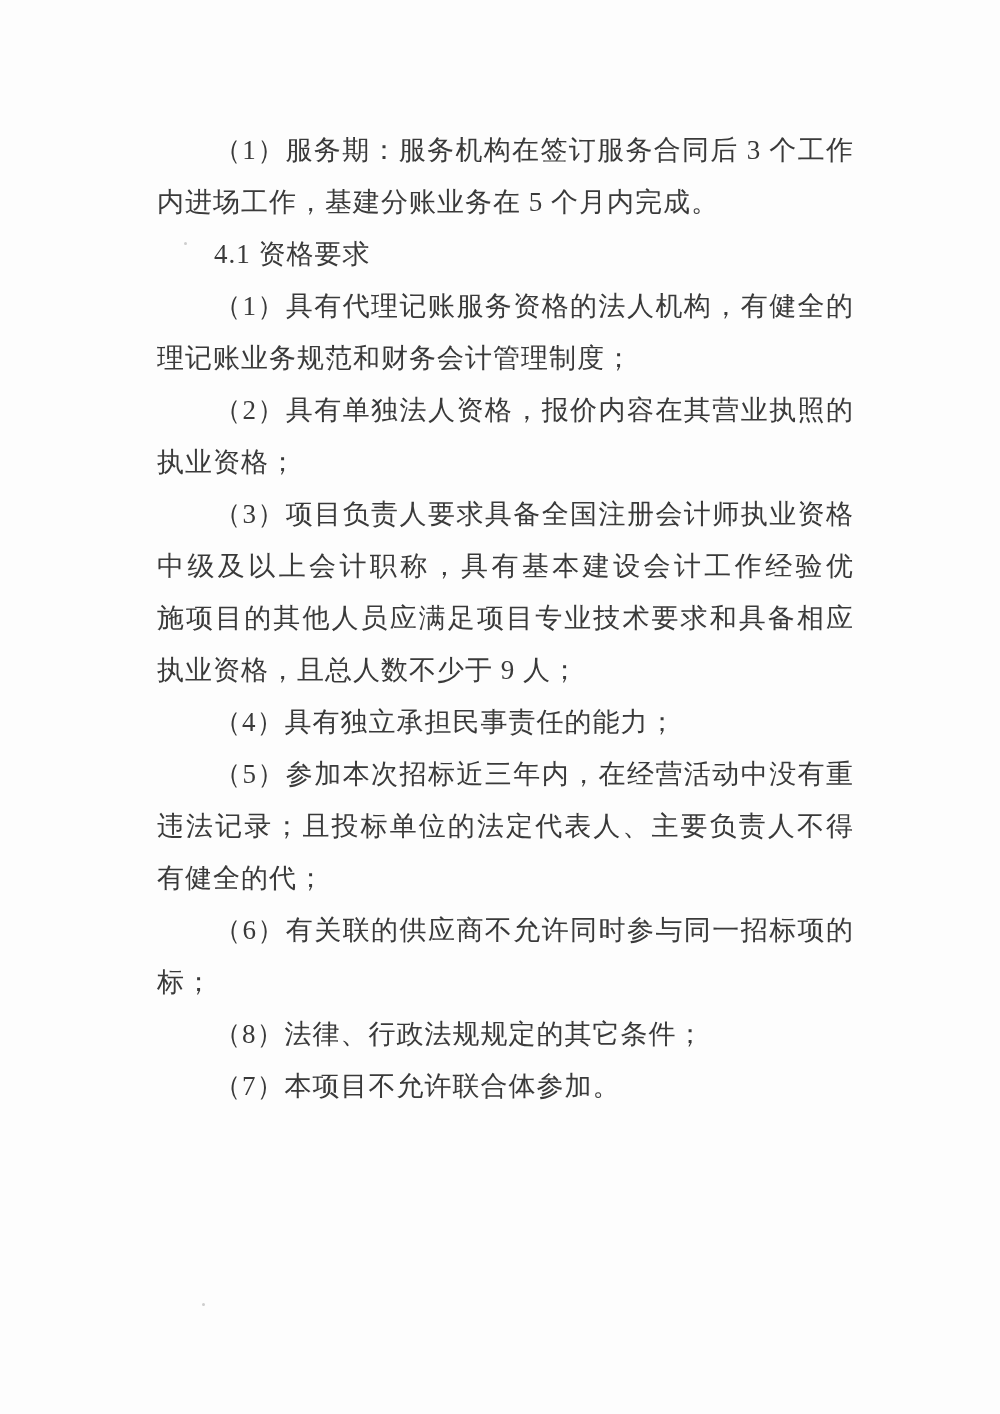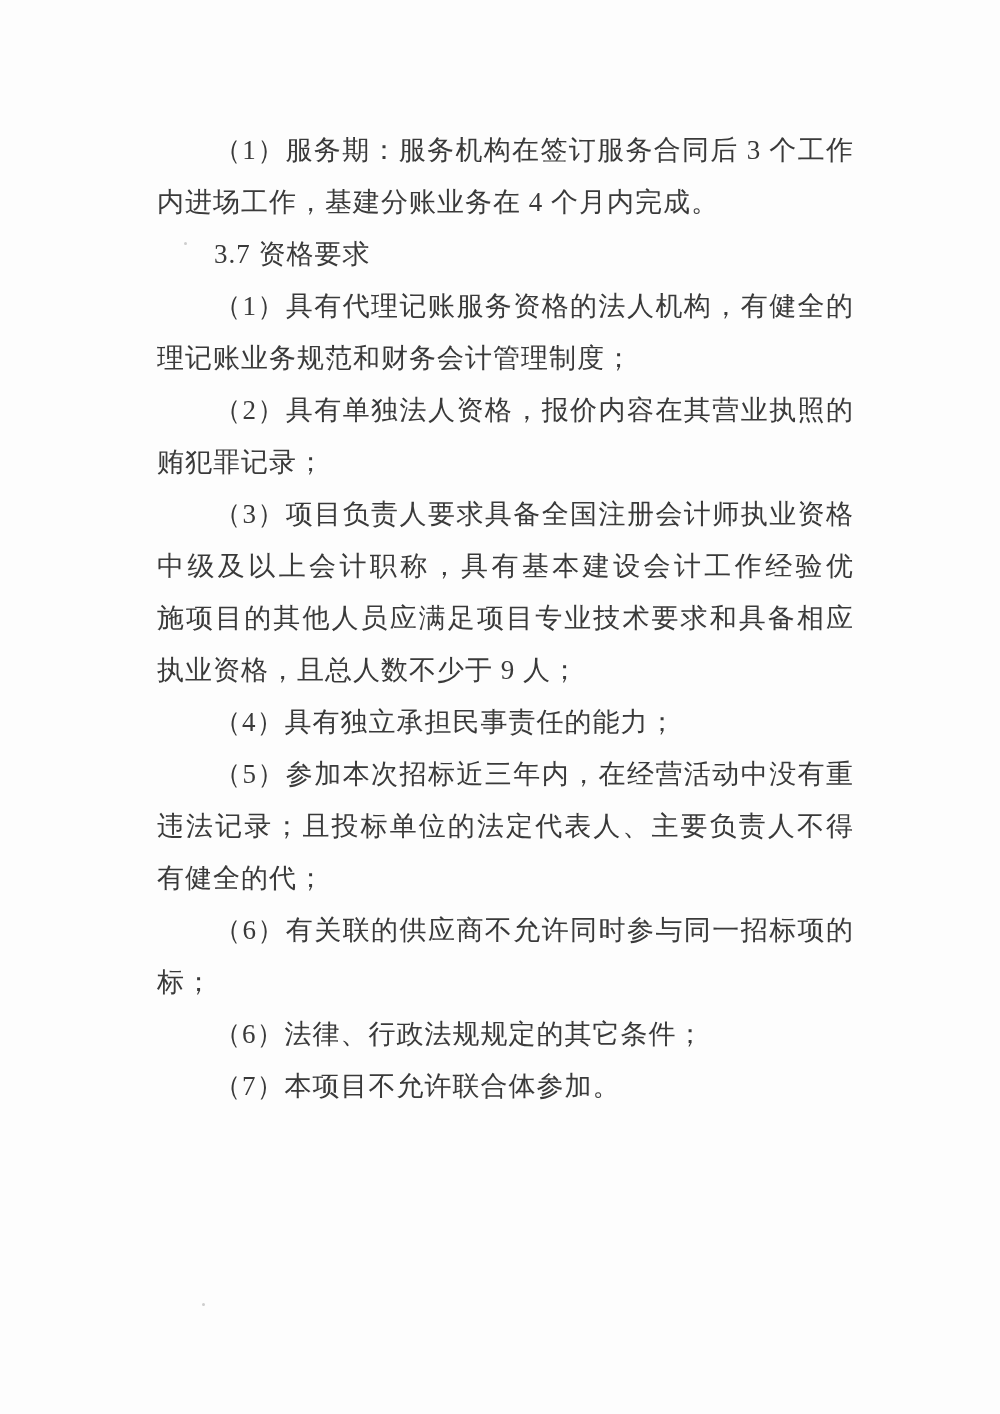--- a/index.html
+++ b/index.html
@@ -49,34 +49,34 @@
   }
   .speck.s1 { left: 184px; top: 242px; }
   .speck.s2 { left: 202px; top: 1303px; }
 </style>
 </head>
 <body>
 
 <div class="page">
   <div class="text-block" id="lines-container">
       <div class="line indent full">（1）服务期：服务机构在签订服务合同后 3 个工作日</div>
-      <div class="line">内进场工作，基建分账业务在 4 个月内完成。</div>
-      <div class="line indent">3.7 资格要求</div>
+      <div class="line">内进场工作，基建分账业务在 5 个月内完成。</div>
+      <div class="line indent">4.1 资格要求</div>
       <div class="line indent full">（1）具有代理记账服务资格的法人机构，有健全的代</div>
       <div class="line">理记账业务规范和财务会计管理制度；</div>
       <div class="line indent full">（2）具有单独法人资格，报价内容在其营业执照的经</div>
-      <div class="line">贿犯罪记录；</div>
+      <div class="line">执业资格；</div>
       <div class="line indent full">（3）项目负责人要求具备全国注册会计师执业资格或</div>
       <div class="line full">中级及以上会计职称，具有基本建设会计工作经验优先。实</div>
       <div class="line full">施项目的其他人员应满足项目专业技术要求和具备相应的</div>
       <div class="line">执业资格，且总人数不少于 9 人；</div>
       <div class="line indent">（4）具有独立承担民事责任的能力；</div>
       <div class="line indent full">（5）参加本次招标近三年内，在经营活动中没有重大</div>
       <div class="line full">违法记录；且投标单位的法定代表人、主要负责人不得有行</div>
       <div class="line">有健全的代；</div>
       <div class="line indent full">（6）有关联的供应商不允许同时参与同一招标项的投</div>
       <div class="line">标；</div>
-      <div class="line indent">（6）法律、行政法规规定的其它条件；</div>
+      <div class="line indent">（8）法律、行政法规规定的其它条件；</div>
       <div class="line indent">（7）本项目不允许联合体参加。</div>
     </div>
   <div class="speck s1"></div>
   <div class="speck s2"></div>
 </div>
 
 </body></html>

